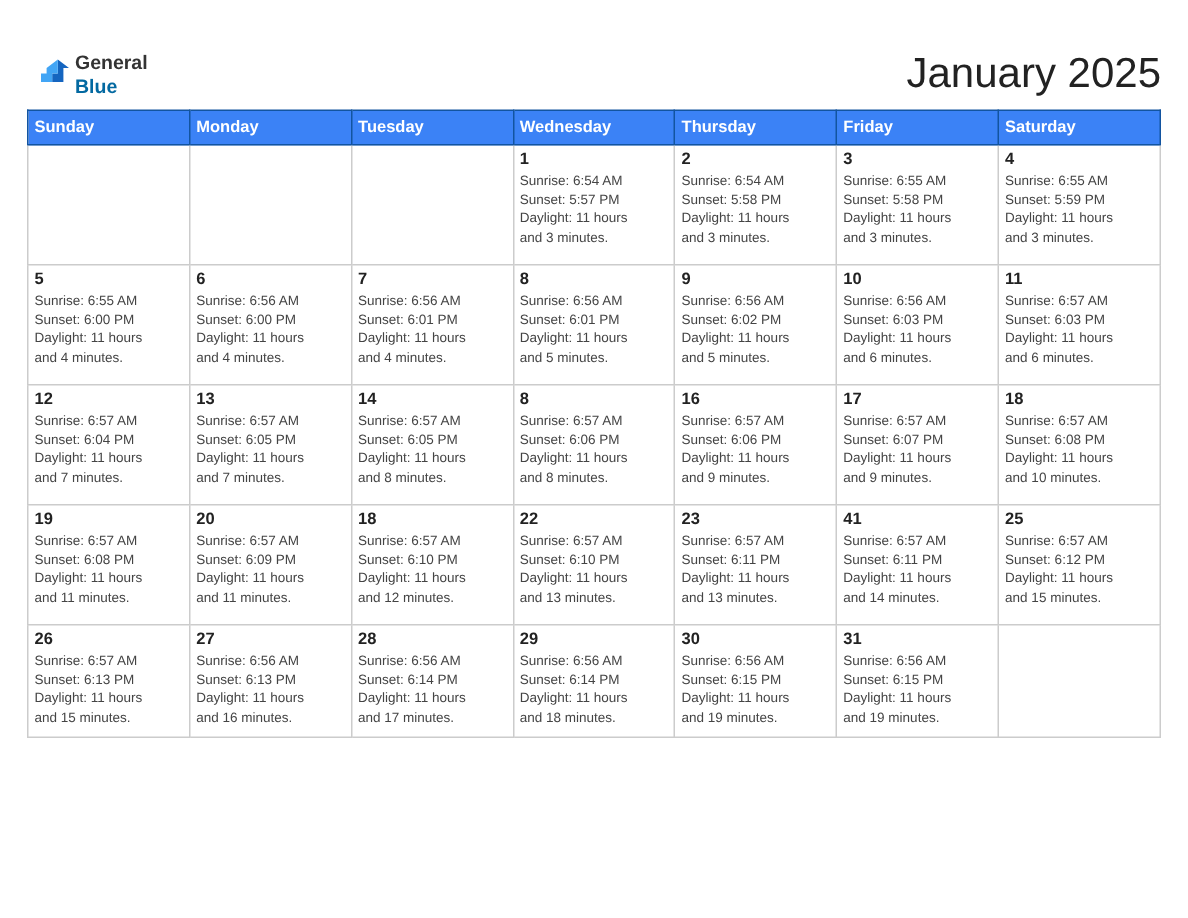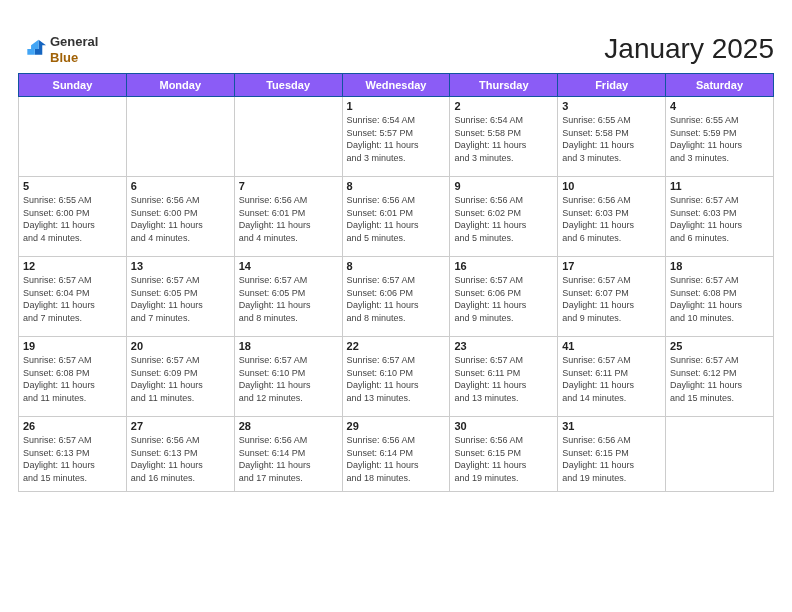--- a/index.html
+++ b/index.html
@@ -27,21 +27,21 @@
       display: flex;
       align-items: center;
       gap: 4px;
     }
     .logo-text {
       font-size: 13px;
       font-weight: bold;
       line-height: 1.2;
     }
     .logo-general { color: #333; }
-    .logo-blue { color: #a16207; }
+    .logo-blue { color: #0369a1; }
     .logo-icon {
       width: 28px;
       height: 28px;
     }
     .title-block {
       text-align: right;
     }
     .calendar-title {
       font-size: 28px;
       font-weight: normal;
@@ -53,26 +53,26 @@
       color: #555;
     }
     .calendar {
       flex: 1;
       border: 1px solid #ccc;
       border-collapse: collapse;
       width: 100%;
       table-layout: fixed;
     }
     .calendar thead th {
-      background: #8b5cf6;
+      background: #3b82f6;
       color: #fff;
       font-size: 11px;
       font-weight: bold;
       padding: 5px 4px;
-      text-align: center;
+      text-align: left;
       border: 1px solid #1254a0;
     }
     .calendar tbody td {
       border: 1px solid #ccc;
       vertical-align: top;
       padding: 3px 4px;
       font-size: 9.5px;
       color: #333;
       background: #fff;
       height: 80px;

